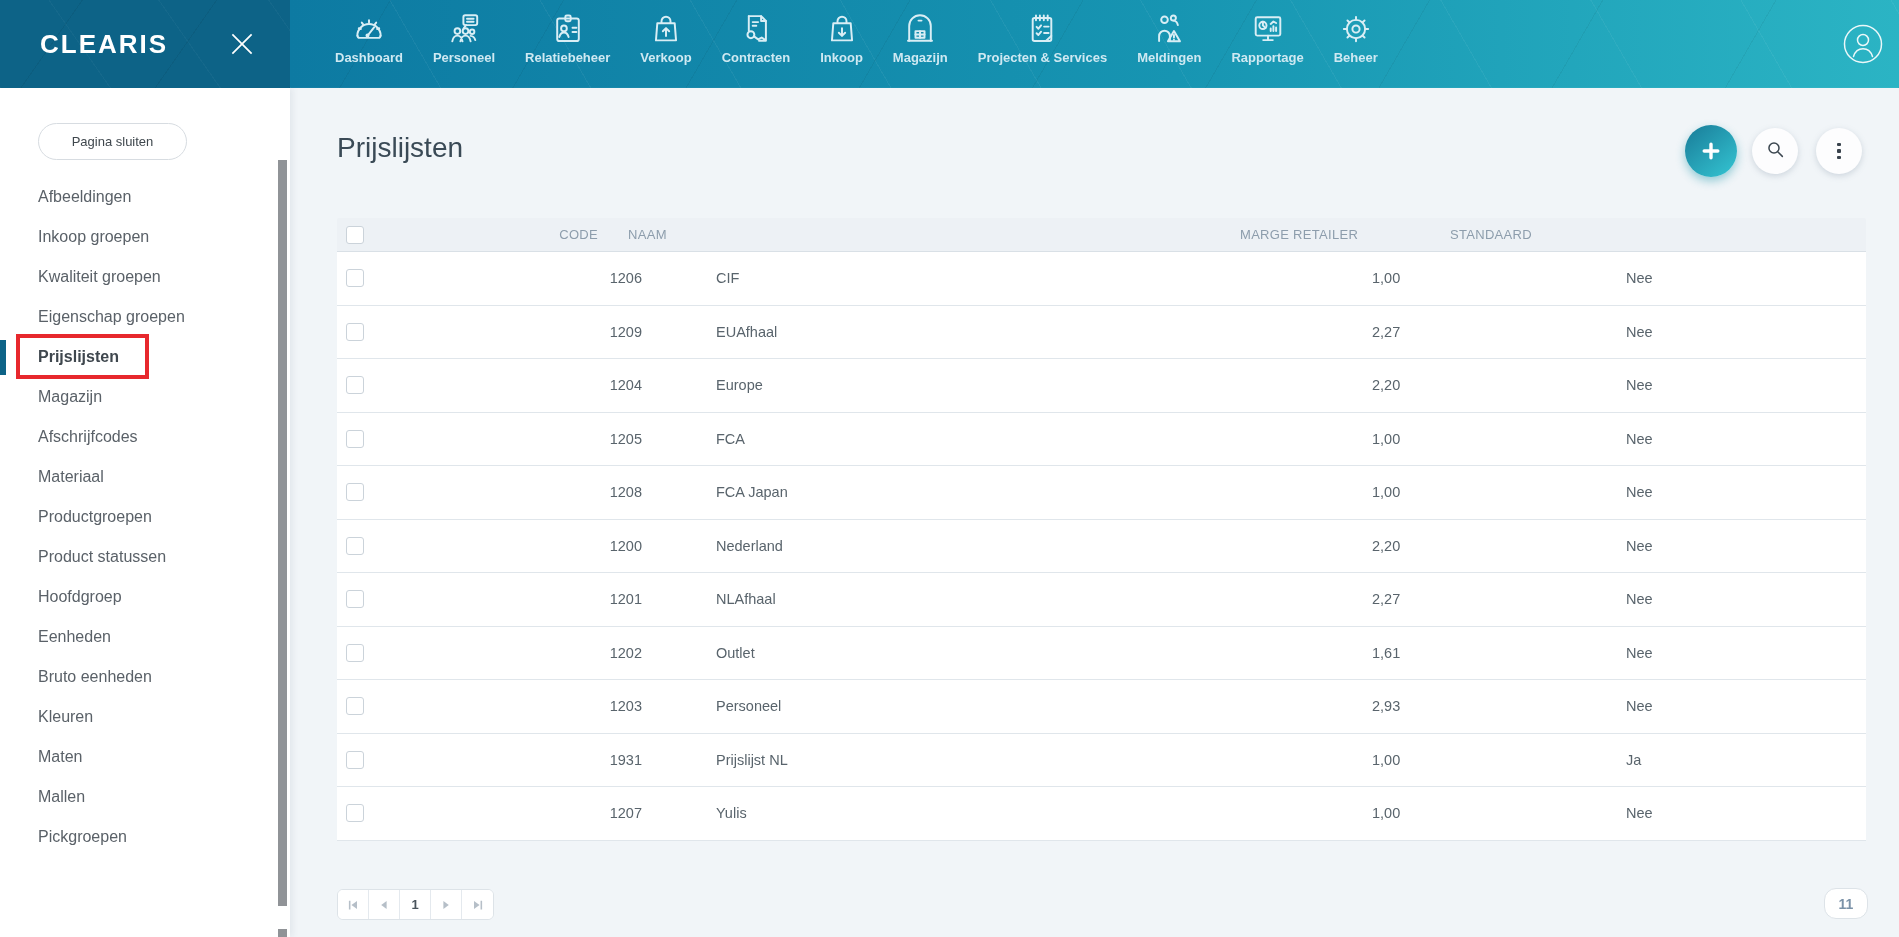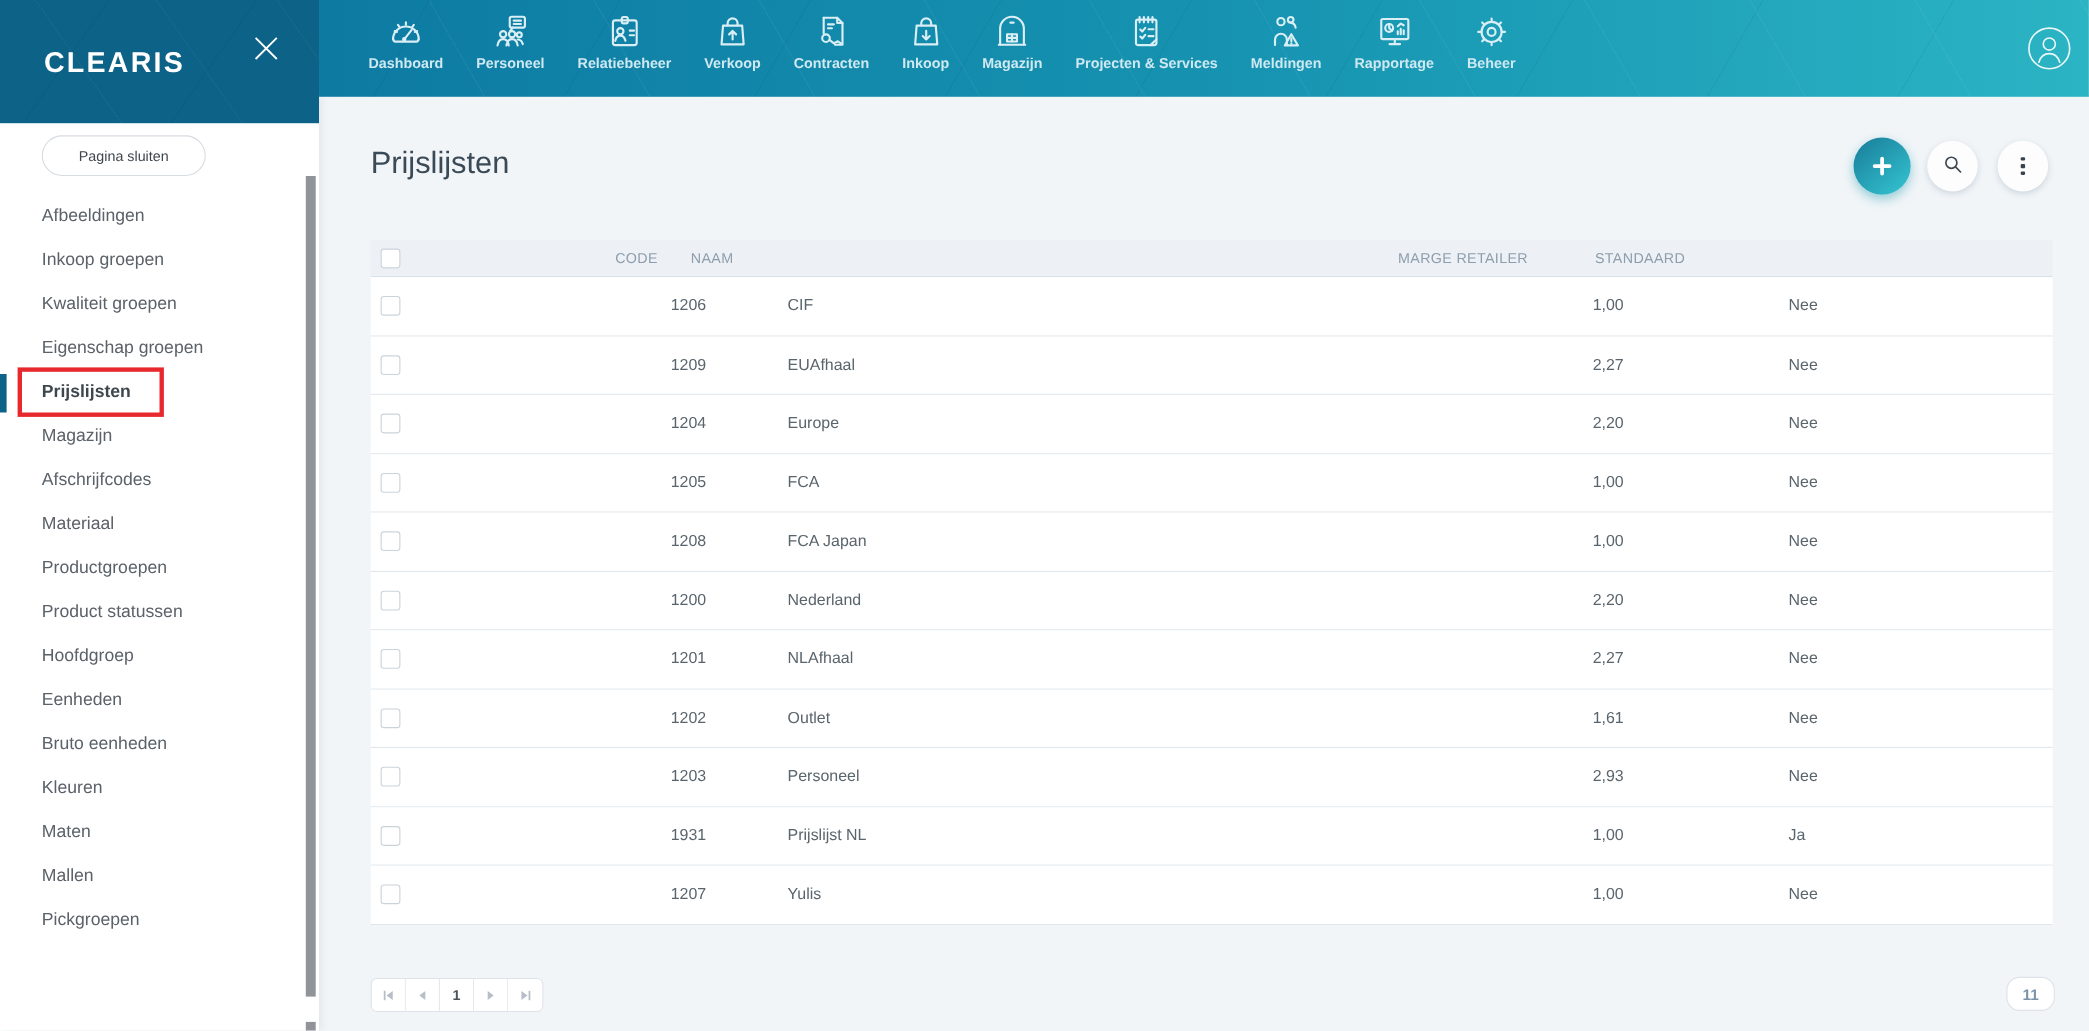--- a/index.html
+++ b/index.html
@@ -1,21 +1,21 @@
 <!DOCTYPE html>
 <html><head>
 <meta charset="utf-8">
 <style>
   * { margin:0; padding:0; box-sizing:border-box; }
   html,body { width:1899px; height:937px; overflow:hidden; font-family:"Liberation Sans", sans-serif; background:#f1f5f8; }
   #stage { position:relative; width:1899px; height:937px; }
 
   
   #app-header { position:absolute; left:0; top:0; width:1899px; height:88px; z-index:30; }
-  #brand-block { position:absolute; left:0; top:0; width:290px; height:112px; background:#0d6387;
+  #brand-block { position:absolute; left:0; top:0; width:290px; height:88px; background:#0d6387;
     background-image:repeating-linear-gradient(55deg, rgba(255,255,255,.03) 0 1px, transparent 1px 90px),
                      repeating-linear-gradient(-55deg, rgba(0,0,0,.06) 0 1px, transparent 1px 110px);
     display:flex; align-items:center; }
   #brand-title { color:#fff; font-size:26px; font-weight:bold; letter-spacing:2px; margin-left:40px; }
   #close-x { position:absolute; left:225px; top:27px; width:34px; height:34px; cursor:pointer; }
   #close-x svg { display:block; }
 
   #topnav { position:absolute; left:290px; top:0; width:1609px; height:88px;
     background:linear-gradient(90deg,#0d7aa2 0%, #1795b2 55%, #2bb4c4 100%);
     background-blend-mode:normal; }
@@ -54,21 +54,21 @@
   .kebab-dots { display:flex; flex-direction:column; gap:3px; }
   .kebab-dots i { width:3.5px; height:3.5px; border-radius:1px; background:#39434d; }
 
   
   #price-table { position:absolute; left:47px; top:130px; width:1529px; }
   .tgrid { display:grid; grid-template-columns:44px 217px 642px 180px 400px 46px; align-items:center; }
   #table-header { height:34px; background:#edf1f5; border-radius:2px 2px 0 0; border-bottom:1px solid #d9e0e6;
     font-size:13px; color:#8d9dac; letter-spacing:.3px; }
   .th-code,.td-code { text-align:right; }
   .th-naam,.td-naam { padding-left:30px; }
-  .th-marge,.td-marge { text-align:center; }
+  .th-marge,.td-marge { text-align:left; }
   .th-standaard,.td-standaard { padding-left:30px; }
   .trow { height:53.5px; background:#fff; border-bottom:1px solid #e0e6eb; font-size:14.5px; color:#59646c;gap:44px; }
   .cb { width:18px; height:18px; margin-left:9px; border:1px solid #cbd3da; border-radius:3px; background:#fff; cursor:pointer; }
   .td-kebab { display:flex; justify-content:center; cursor:pointer; }
   .td-kebab .kebab-dots i { width:3px; height:3px; background:#2f3a45; }
 
   
   #pagination { position:absolute; left:47px; top:801px; height:31px; display:flex; background:#fff;
     border:1px solid #dde3e8; border-radius:6px; overflow:hidden; }
   .pg-btn { width:31px; height:29px; display:flex; align-items:center; justify-content:center; background:#fff;

